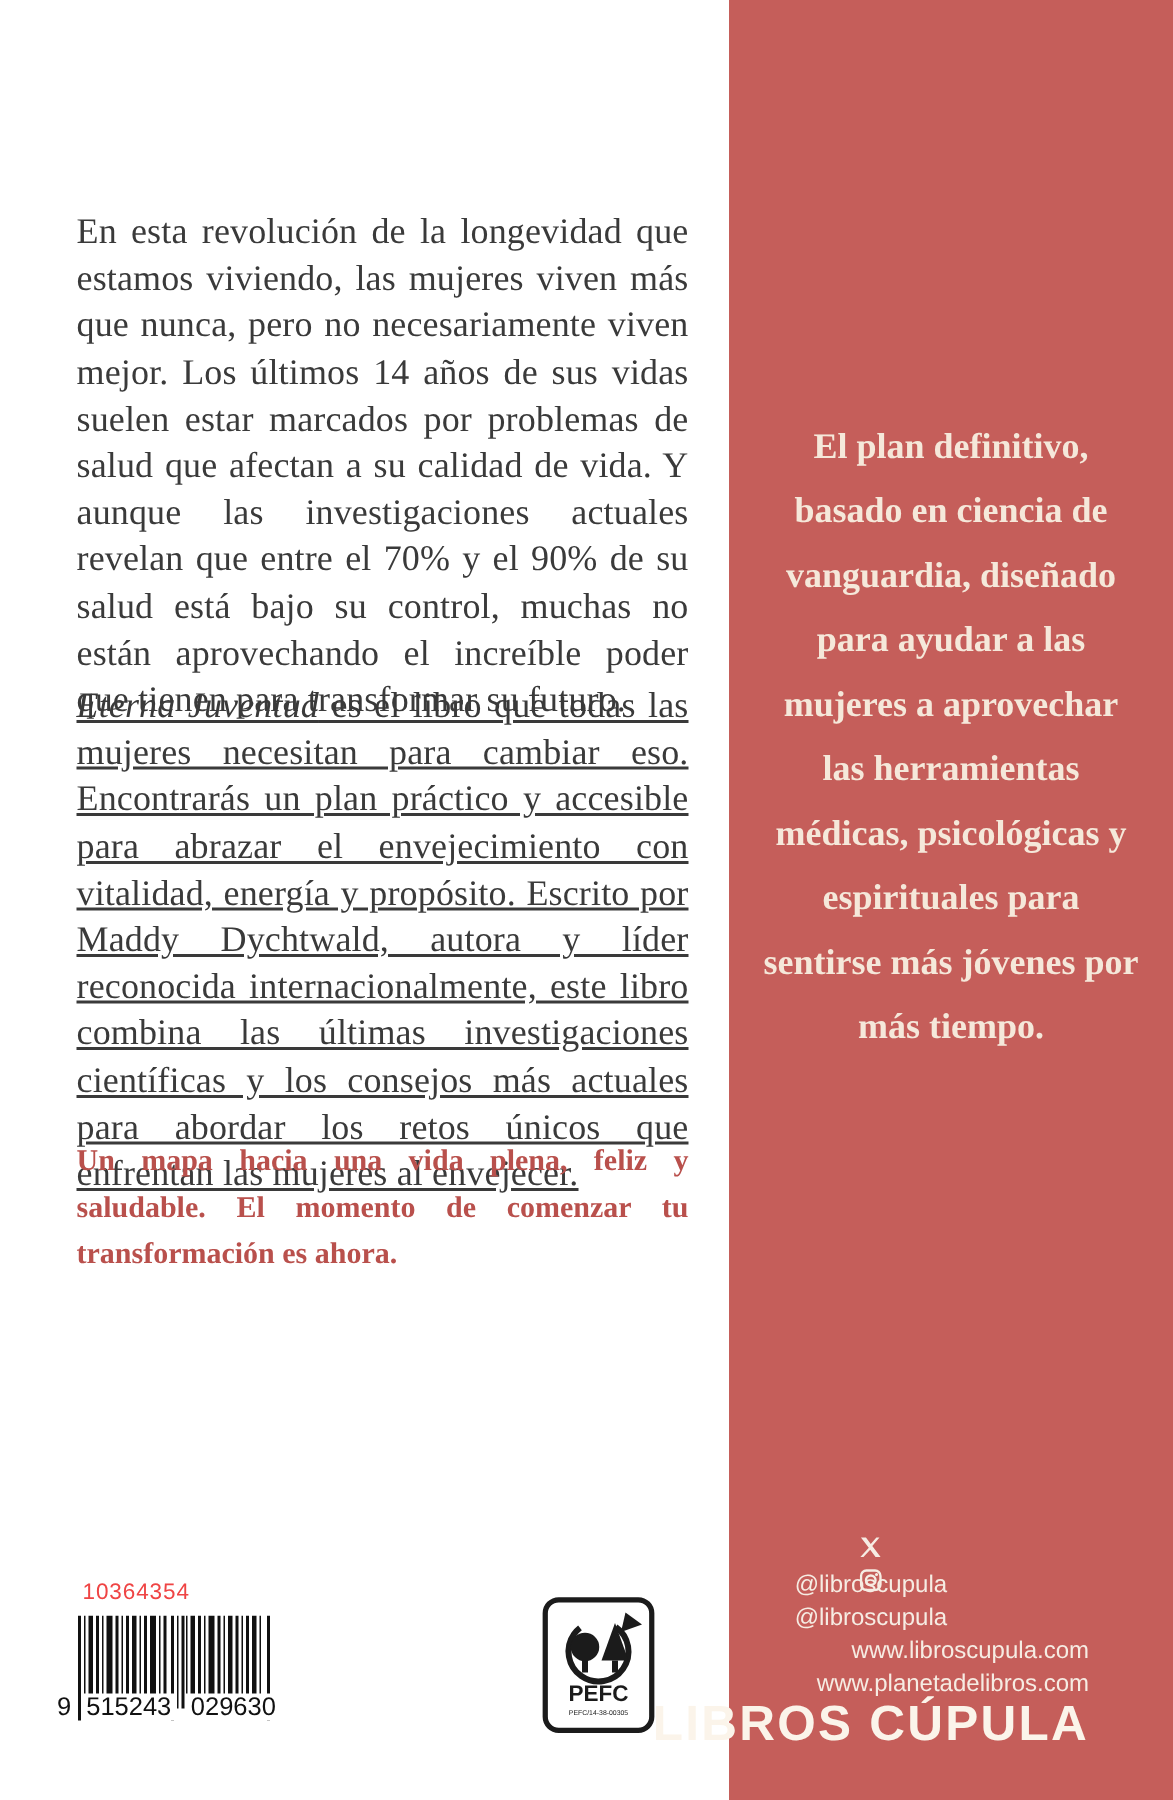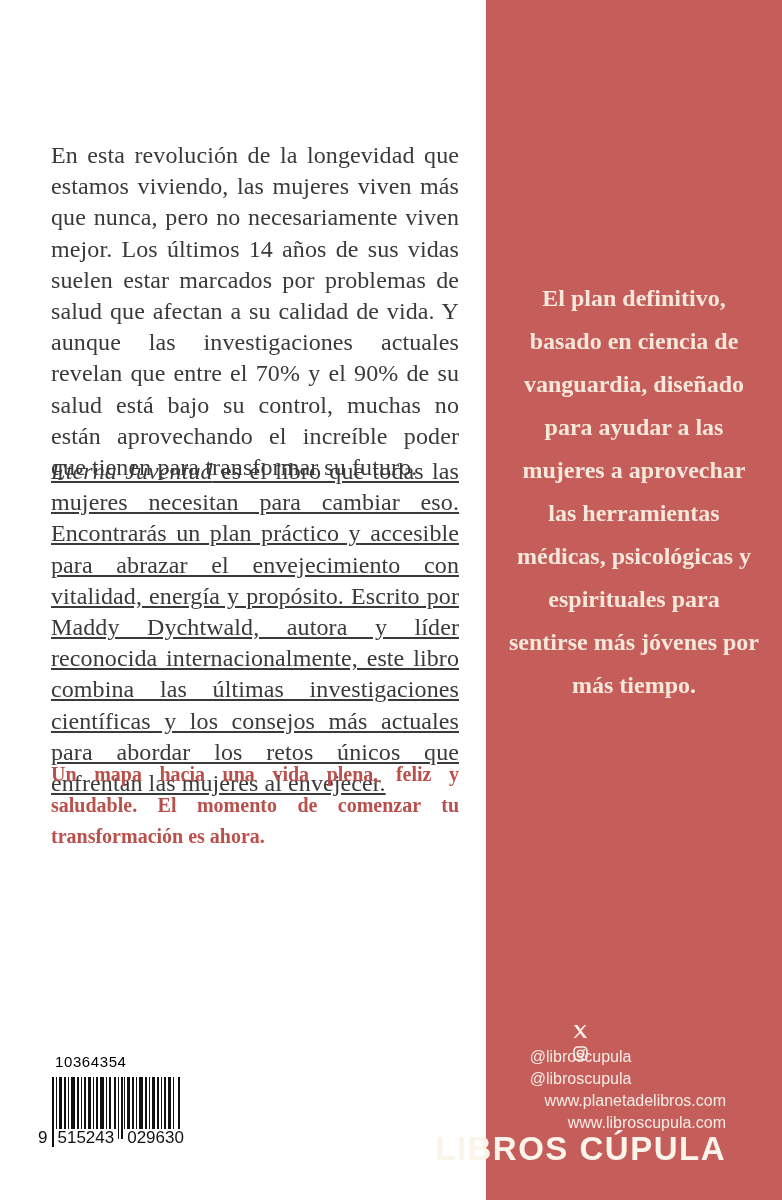--- a/index.html
+++ b/index.html
@@ -33,21 +33,21 @@
     font-size:20px;line-height:31.2px;
     font-weight:bold;
     color:var(--highlight-text);
     text-align:justify;
     margin-top:24px;
   }
   
   .bc-num{
     position:absolute;left:55px;top:1053px;
     font-family:"Liberation Sans", sans-serif;
-    font-size:15px;color:#000000;letter-spacing:0.6px;
+    font-size:15px;color:#ef4444;letter-spacing:0.6px;
   }
   .barcode{
     position:absolute;left:52px;top:1077px;width:132px;height:72px;
   }
   .barcode svg{display:block;}
   .ean-row{
     position:absolute;left:-14px;top:52px;
     display:flex;gap:7px;align-items:flex-start;
     font-family:"Liberation Sans", sans-serif;
     font-size:17px;color:#111;line-height:18px;
@@ -138,38 +138,51 @@
         <rect x="126" y="0" width="2" height="70"></rect>
       </g>
     </svg>
     <div class="ean-row">
       <span>9</span>
       <span class="grp">515243</span>
       <span class="grp">029630</span>
     </div>
   </div>
 
+  <div class="pefc-wrap">
+    <svg width="76" height="92" viewBox="0 0 76 92">
+      <rect x="2.5" y="2.5" width="71" height="87" rx="9" fill="#ffffff" stroke="#1b1b1b" stroke-width="3.5"></rect>
+      <circle cx="38" cy="37" r="20" fill="none" stroke="#1b1b1b" stroke-width="4" stroke-dasharray="100 26" transform="rotate(-55 38 37)"></circle>
+      <polygon points="56,11 67,19 53,24" fill="#1b1b1b"></polygon>
+      <circle cx="29" cy="34" r="9.5" fill="#1b1b1b"></circle>
+      <rect x="27" y="42" width="4" height="9" fill="#1b1b1b"></rect>
+      <path d="M49 18 L58 43 L40 43 Z" fill="#1b1b1b"></path>
+      <rect x="47" y="43" width="4" height="8" fill="#1b1b1b"></rect>
+      <text x="38" y="70" text-anchor="middle" font-family="Liberation Sans, sans-serif" font-size="15" font-weight="bold" fill="#1b1b1b">PEFC</text>
+      <text x="38" y="79" text-anchor="middle" font-family="Liberation Sans, sans-serif" font-size="4.6" fill="#1b1b1b">PEFC/14-38-00305</text>
+    </svg>
+  </div>
 
   <div class="red-col">
     <div class="quote" lang="es">El plan definitivo, basado en ciencia de vanguardia, diseñado para ayudar a las mujeres a aprovechar las herramientas médicas, psicológicas y espirituales para sentirse más jóvenes por más tiempo.</div>
 
     <div class="publisher">
       <div class="social-line">
         <svg width="15" height="15" viewBox="0 0 16 16">
           <path d="M1 1 h3.6 l3.4 4.7 L12 1 h2.2 L9.1 7.1 L15 15 h-3.6 L7.6 9.8 L2.8 15 H0.6 l6 -6.6 L1 1 Z" fill="#f6ece3"></path>
         </svg>
         <span>@libroscupula</span>
       </div>
       <div class="social-line">
         <svg width="15" height="15" viewBox="0 0 16 16">
           <rect x="1.1" y="1.1" width="13.8" height="13.8" rx="3.8" fill="none" stroke="#f6ece3" stroke-width="1.7"></rect>
           <circle cx="8" cy="8" r="3.4" fill="none" stroke="#f6ece3" stroke-width="1.7"></circle>
           <circle cx="12.1" cy="3.9" r="1.1" fill="#f6ece3"></circle>
         </svg>
         <span>@libroscupula</span>
       </div>
+      <div>www.libroscupula.com</div>
       <div>www.planetadelibros.com</div>
-      <div>www.libroscupula.com</div>
       <div class="imprint">LIBROS CÚPULA</div>
     </div>
   </div>
 
 </div>
 
 </body></html>

